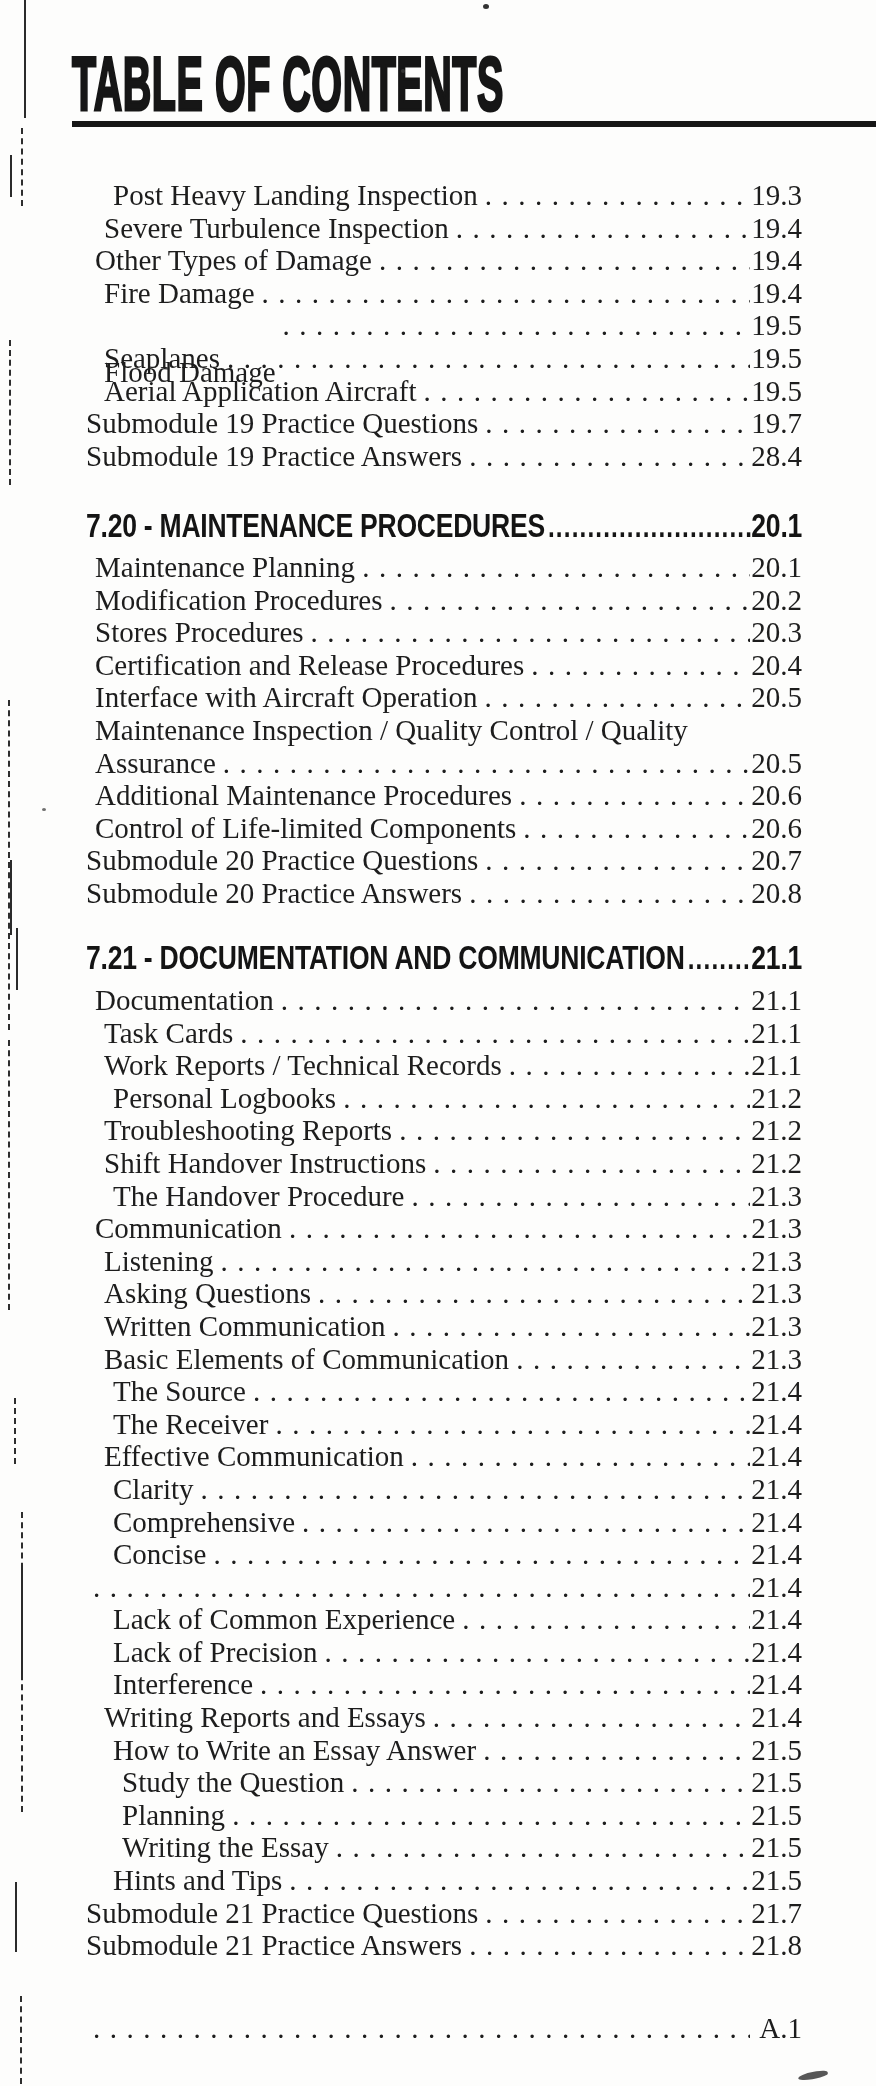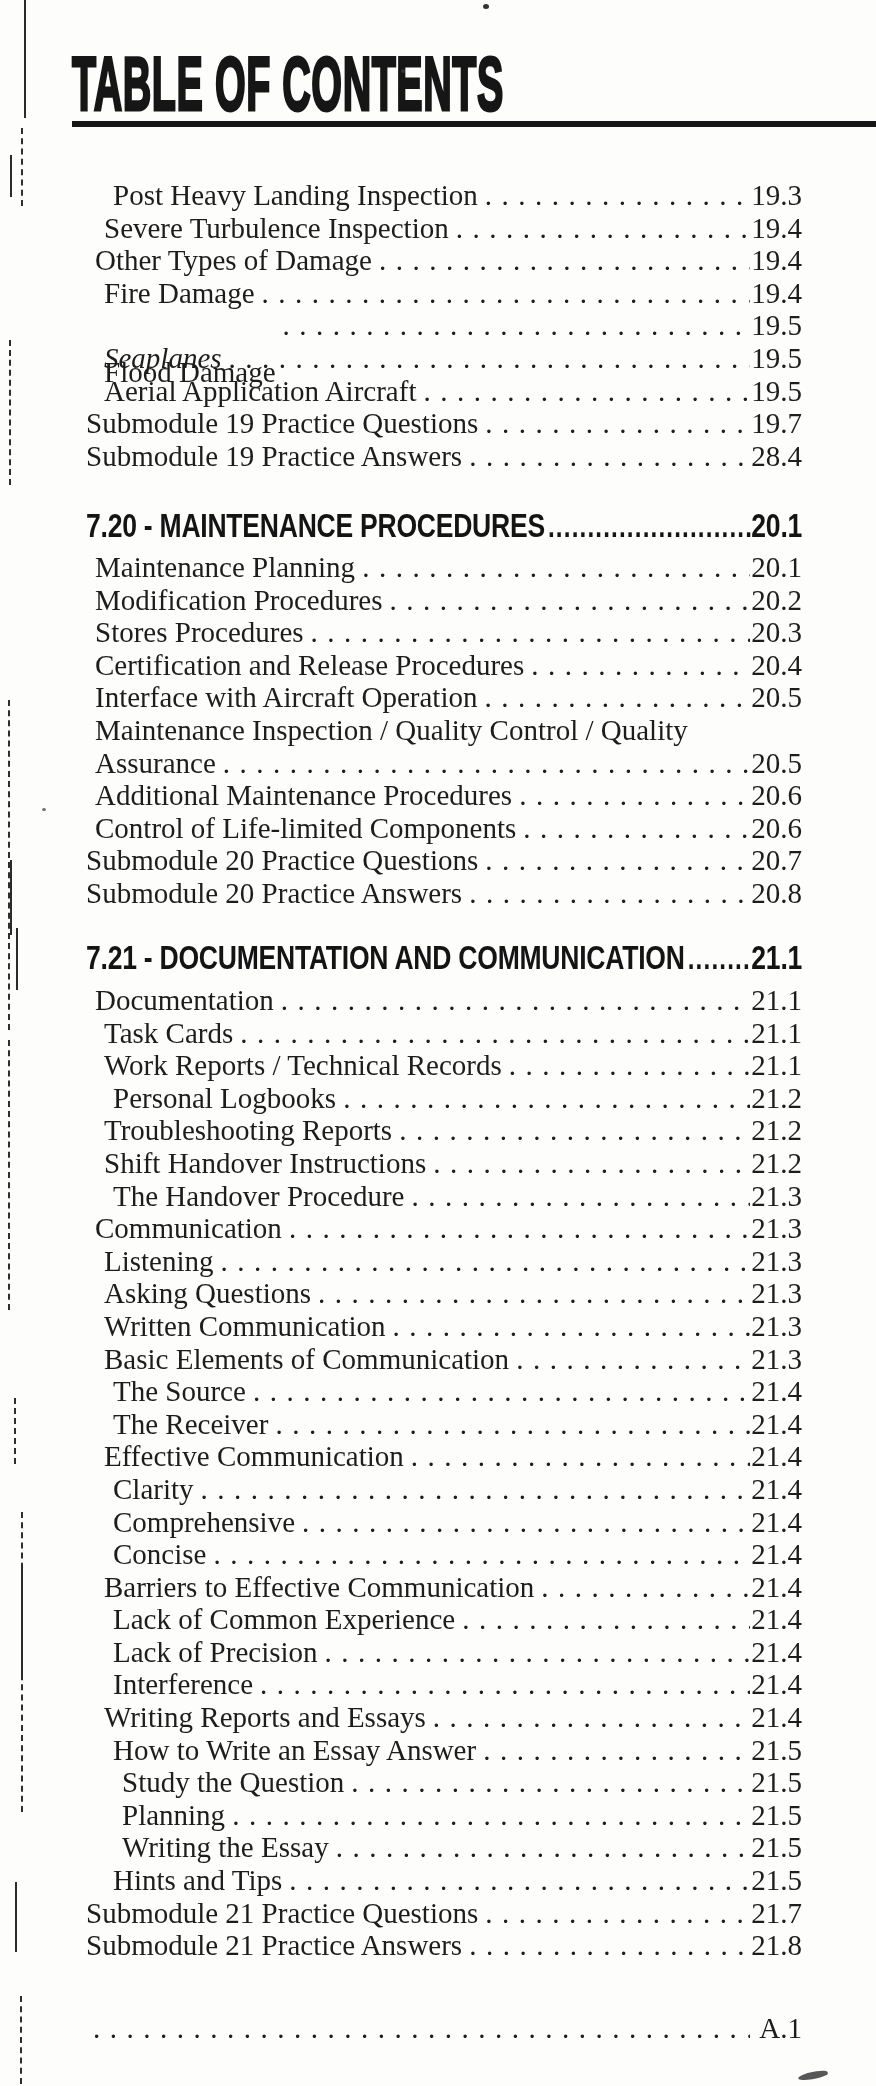--- a/index.html
+++ b/index.html
@@ -100,21 +100,21 @@
     <span class="label" style="padding-left: 18px;">Fire Damage</span>
     <span class="leader"></span>
     <span class="page">19.4</span>
   </div>
     <div class="toc-row">
     <span class="label" style="padding-left: 18px; margin-top: 47px;">Flood Damage</span>
     <span class="leader"></span>
     <span class="page">19.5</span>
   </div>
     <div class="toc-row">
-    <span class="label" style="padding-left: 18px; font-style: italic;">Seaplanes</span>
+    <span class="label" style="padding-left: 18px;">Seaplanes</span>
     <span class="leader"></span>
     <span class="page">19.5</span>
   </div>
     <div class="toc-row">
     <span class="label" style="padding-left: 18px;">Aerial Application Aircraft</span>
     <span class="leader"></span>
     <span class="page">19.5</span>
   </div>
     <div class="toc-row">
     <span class="label" style="padding-left: 0px;">Submodule 19 Practice Questions</span>
@@ -281,21 +281,20 @@
     <span class="label" style="padding-left: 27px;">Comprehensive</span>
     <span class="leader"></span>
     <span class="page">21.4</span>
   </div>
     <div class="toc-row">
     <span class="label" style="padding-left: 27px;">Concise</span>
     <span class="leader"></span>
     <span class="page">21.4</span>
   </div>
     <div class="toc-row">
-    <span class="label" style="padding-left: 18px;">Barriers to Effective Communication</span>
     <span class="leader"></span>
     <span class="page">21.4</span>
   </div>
     <div class="toc-row">
     <span class="label" style="padding-left: 27px;">Lack of Common Experience</span>
     <span class="leader"></span>
     <span class="page">21.4</span>
   </div>
     <div class="toc-row">
     <span class="label" style="padding-left: 27px;">Lack of Precision</span>

